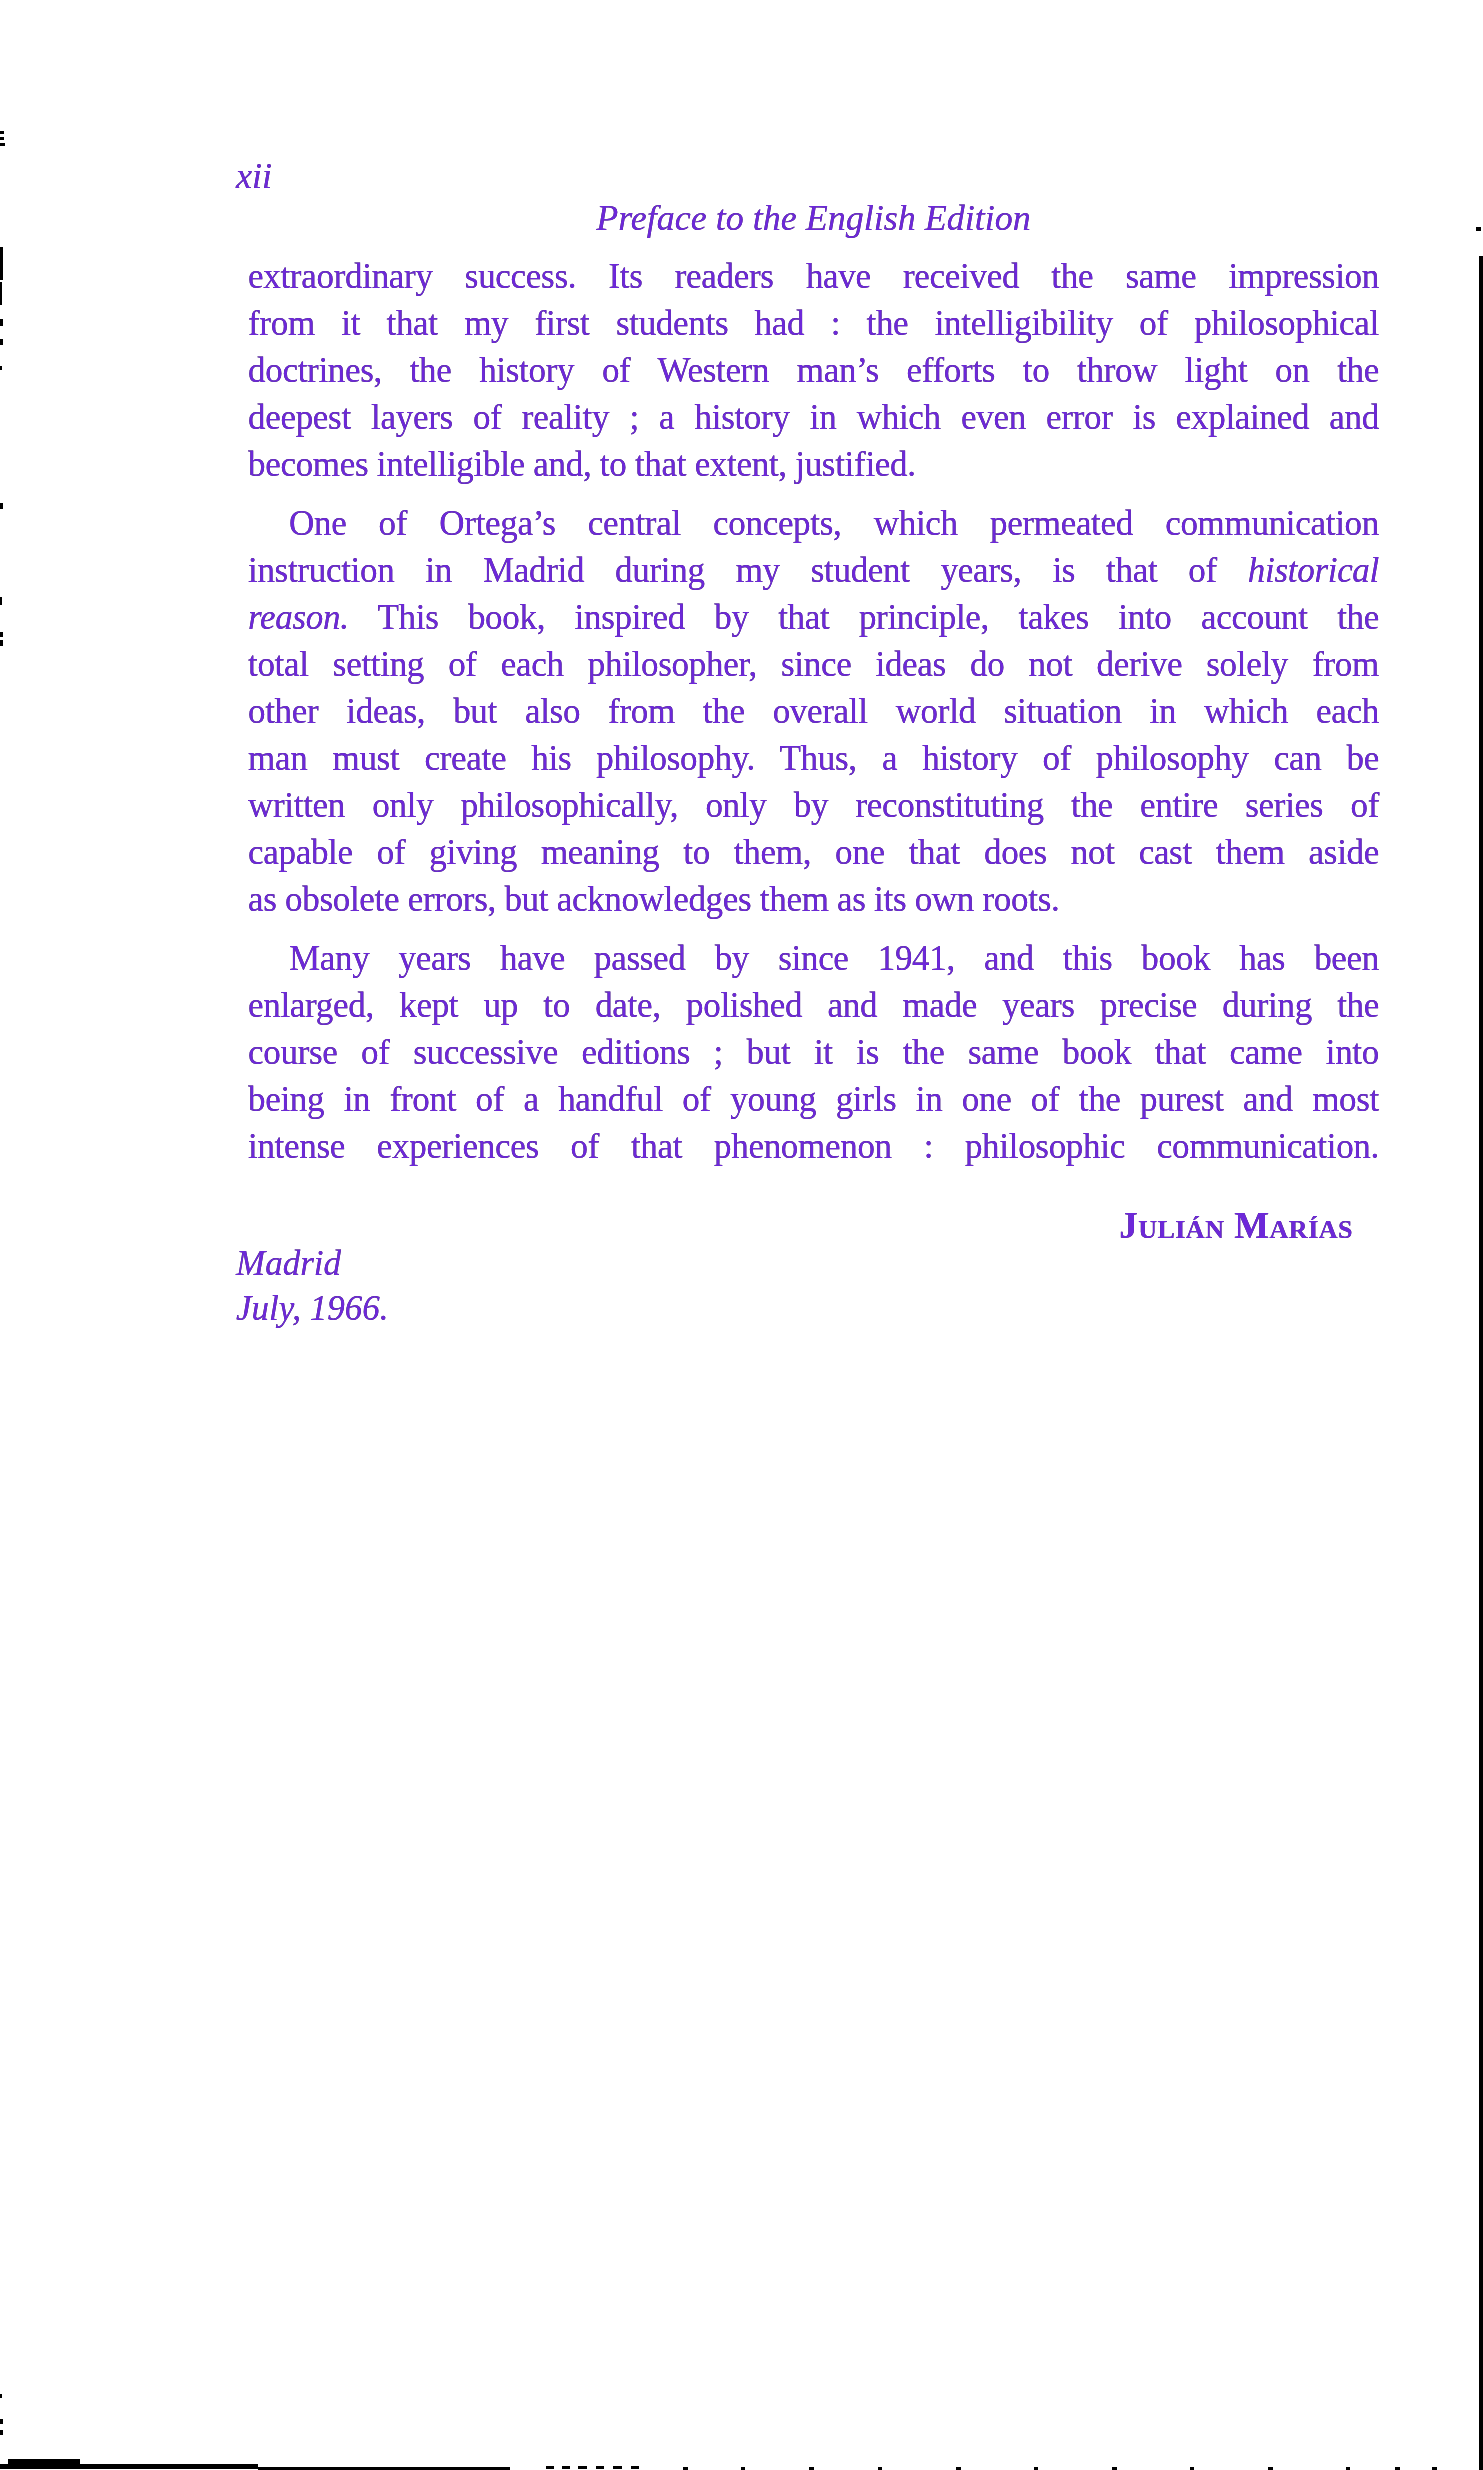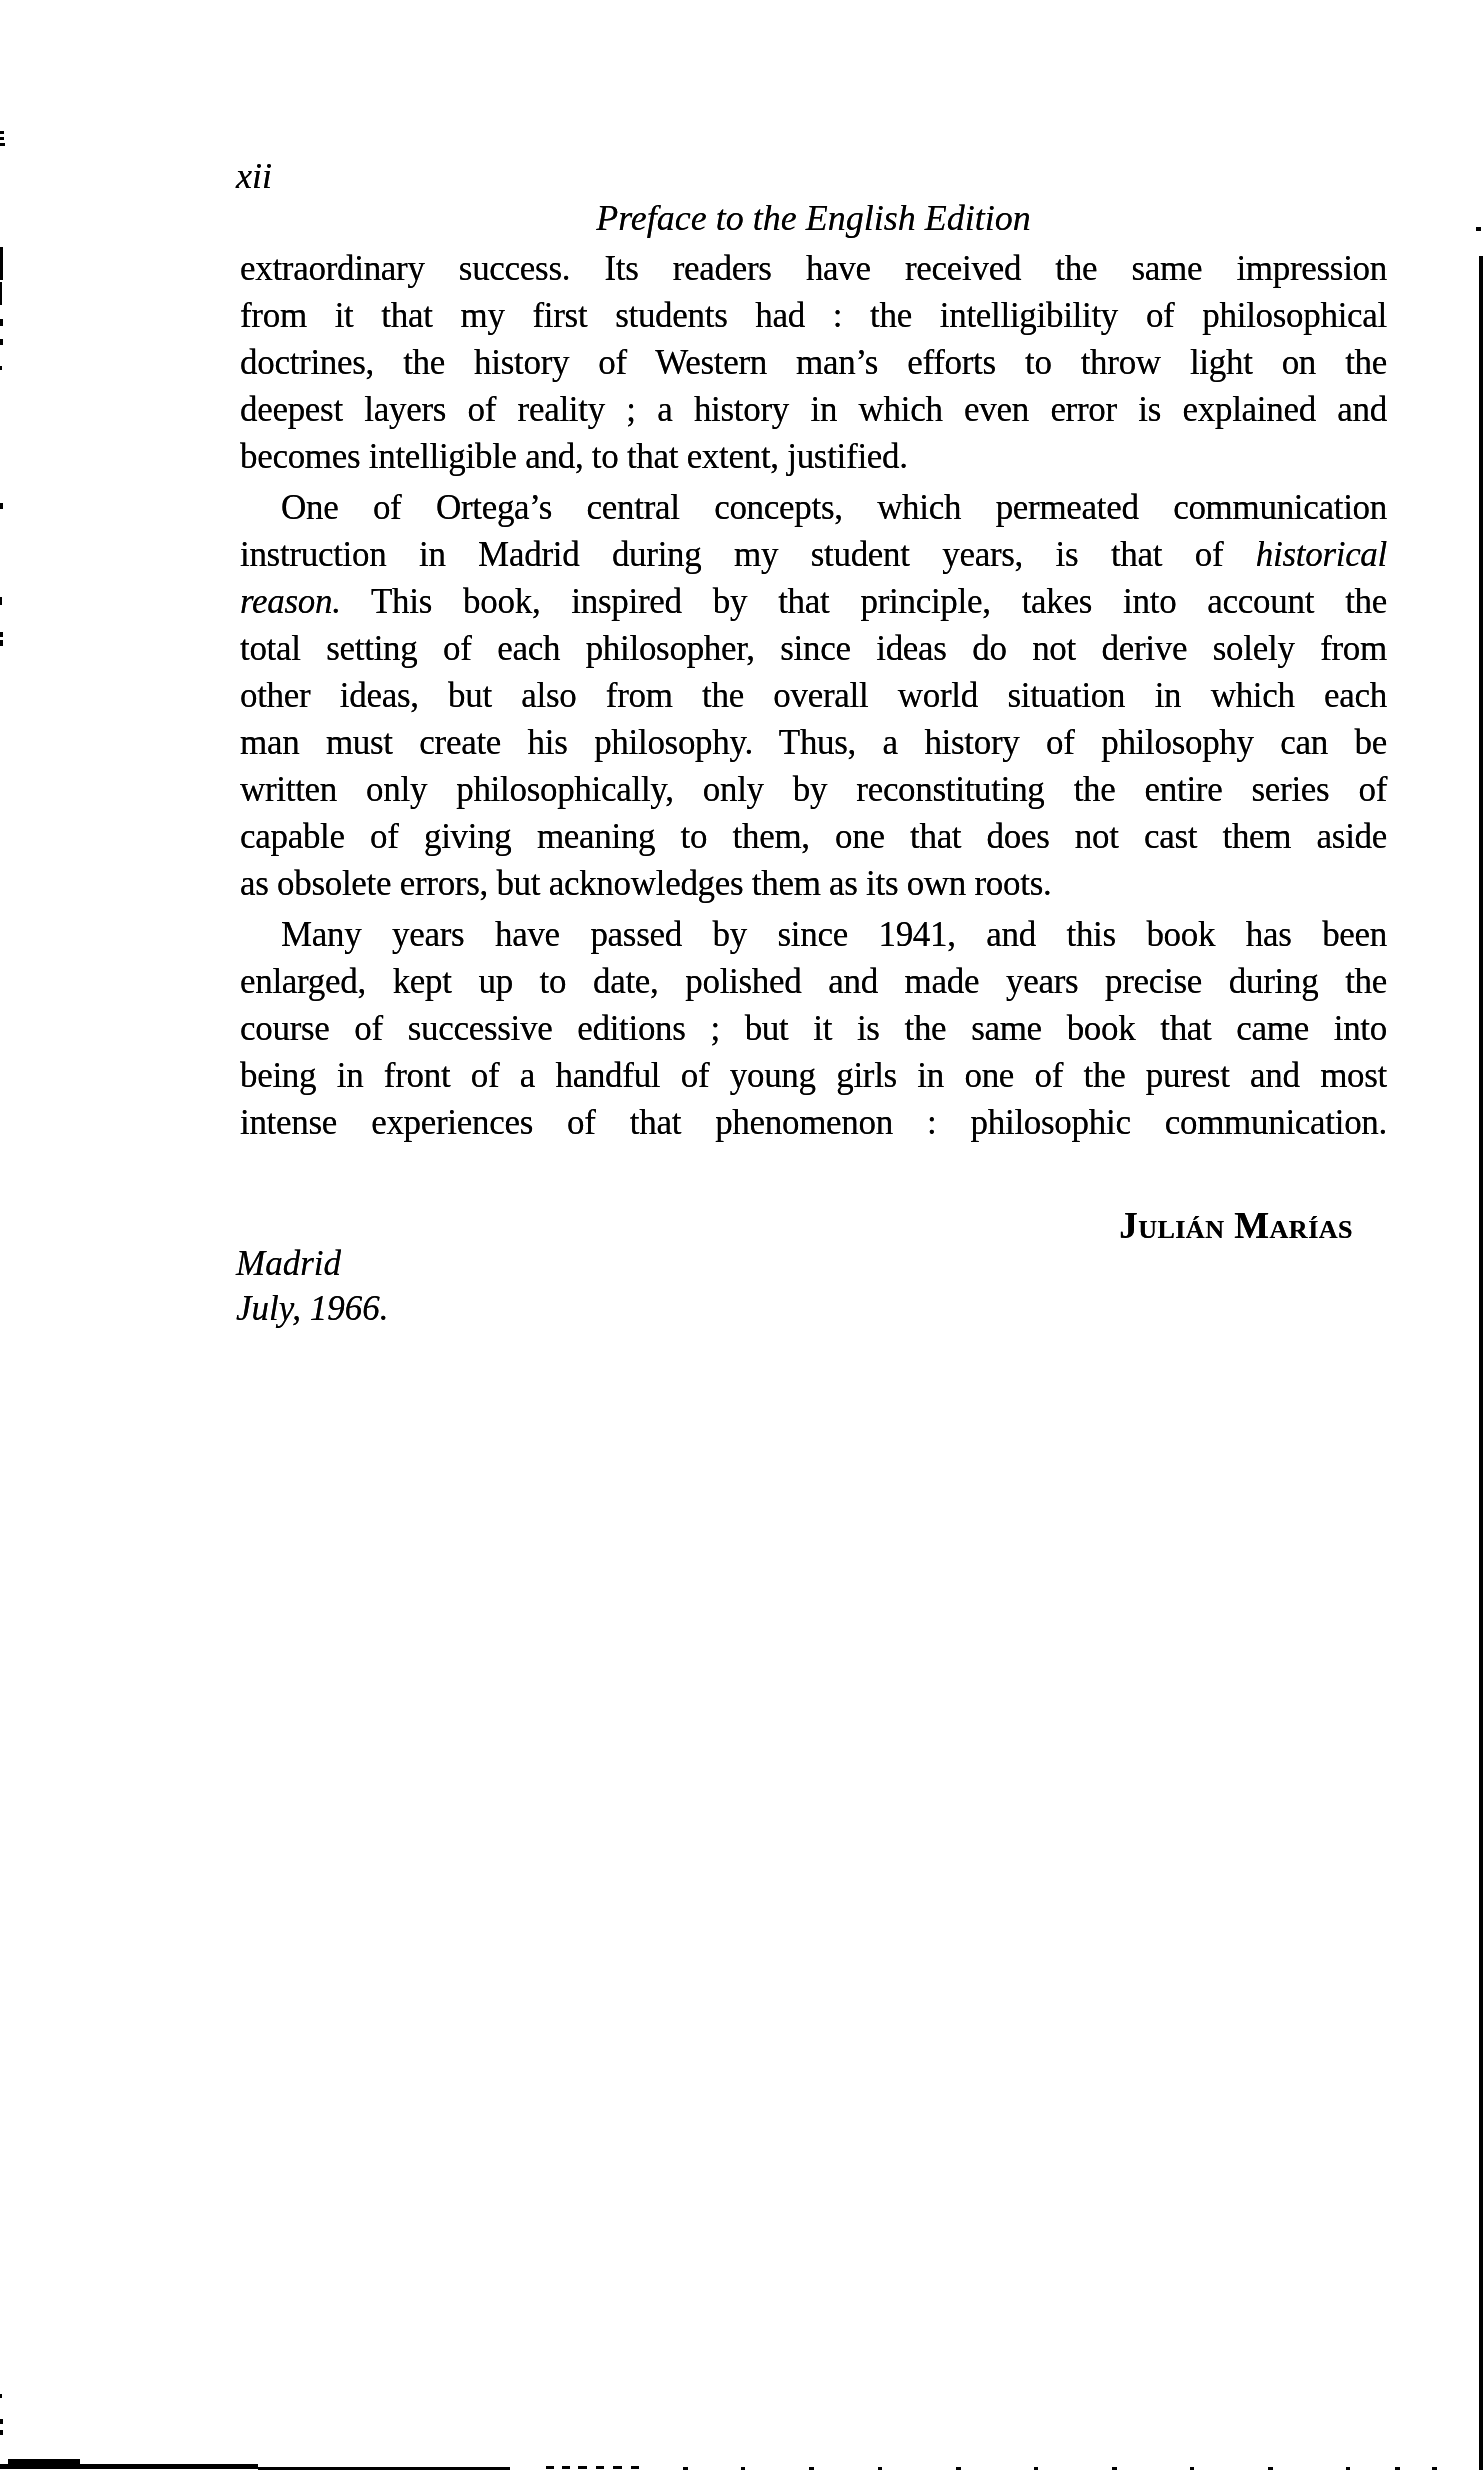--- a/index.html
+++ b/index.html
@@ -1,35 +1,35 @@
 <!DOCTYPE html>
 <html><head>
 <meta charset="utf-8">
 <style>
   html,body{margin:0;padding:0;background:#e8e8e8;}
   .page{
     position:relative;
     width:1483px;height:2470px;
     background:#ffffff;
-    color:#000000;
+    color:#6d28d9;
     font-family:"Liberation Serif","DejaVu Serif",serif;
     overflow:hidden;
     text-shadow:0 0 0.6px rgba(10,10,10,0.85);
   }
   
   .running-head{position:absolute;left:236px;top:153px;width:1155px;height:47px;
     font-style:italic;font-size:36px;line-height:47px;}
   .folio{position:absolute;left:0;top:0;}
   .head-title{position:absolute;left:0;top:0;width:100%;text-align:center;margin-top:42px;}
   
   .body-text{
     position:absolute;left:236px;top:241px;width:1155px;
     font-size:35px;line-height:47px;letter-spacing:-0.3px;
   }
-  .para{margin:4px;}
+  .para{margin:12px;}
   .line{text-align:justify;text-align-last:justify;}
   .line.last{text-align-last:left;}
   .para.indent .line:first-child{text-indent:41px;}
   .line em{font-style:italic;}
   
   .signature{
     position:absolute;left:236px;top:1202px;width:1117px;
     text-align:right;font-variant:small-caps;font-size:37px;line-height:47px;
     letter-spacing:0.5px;
     font-weight:bold;

